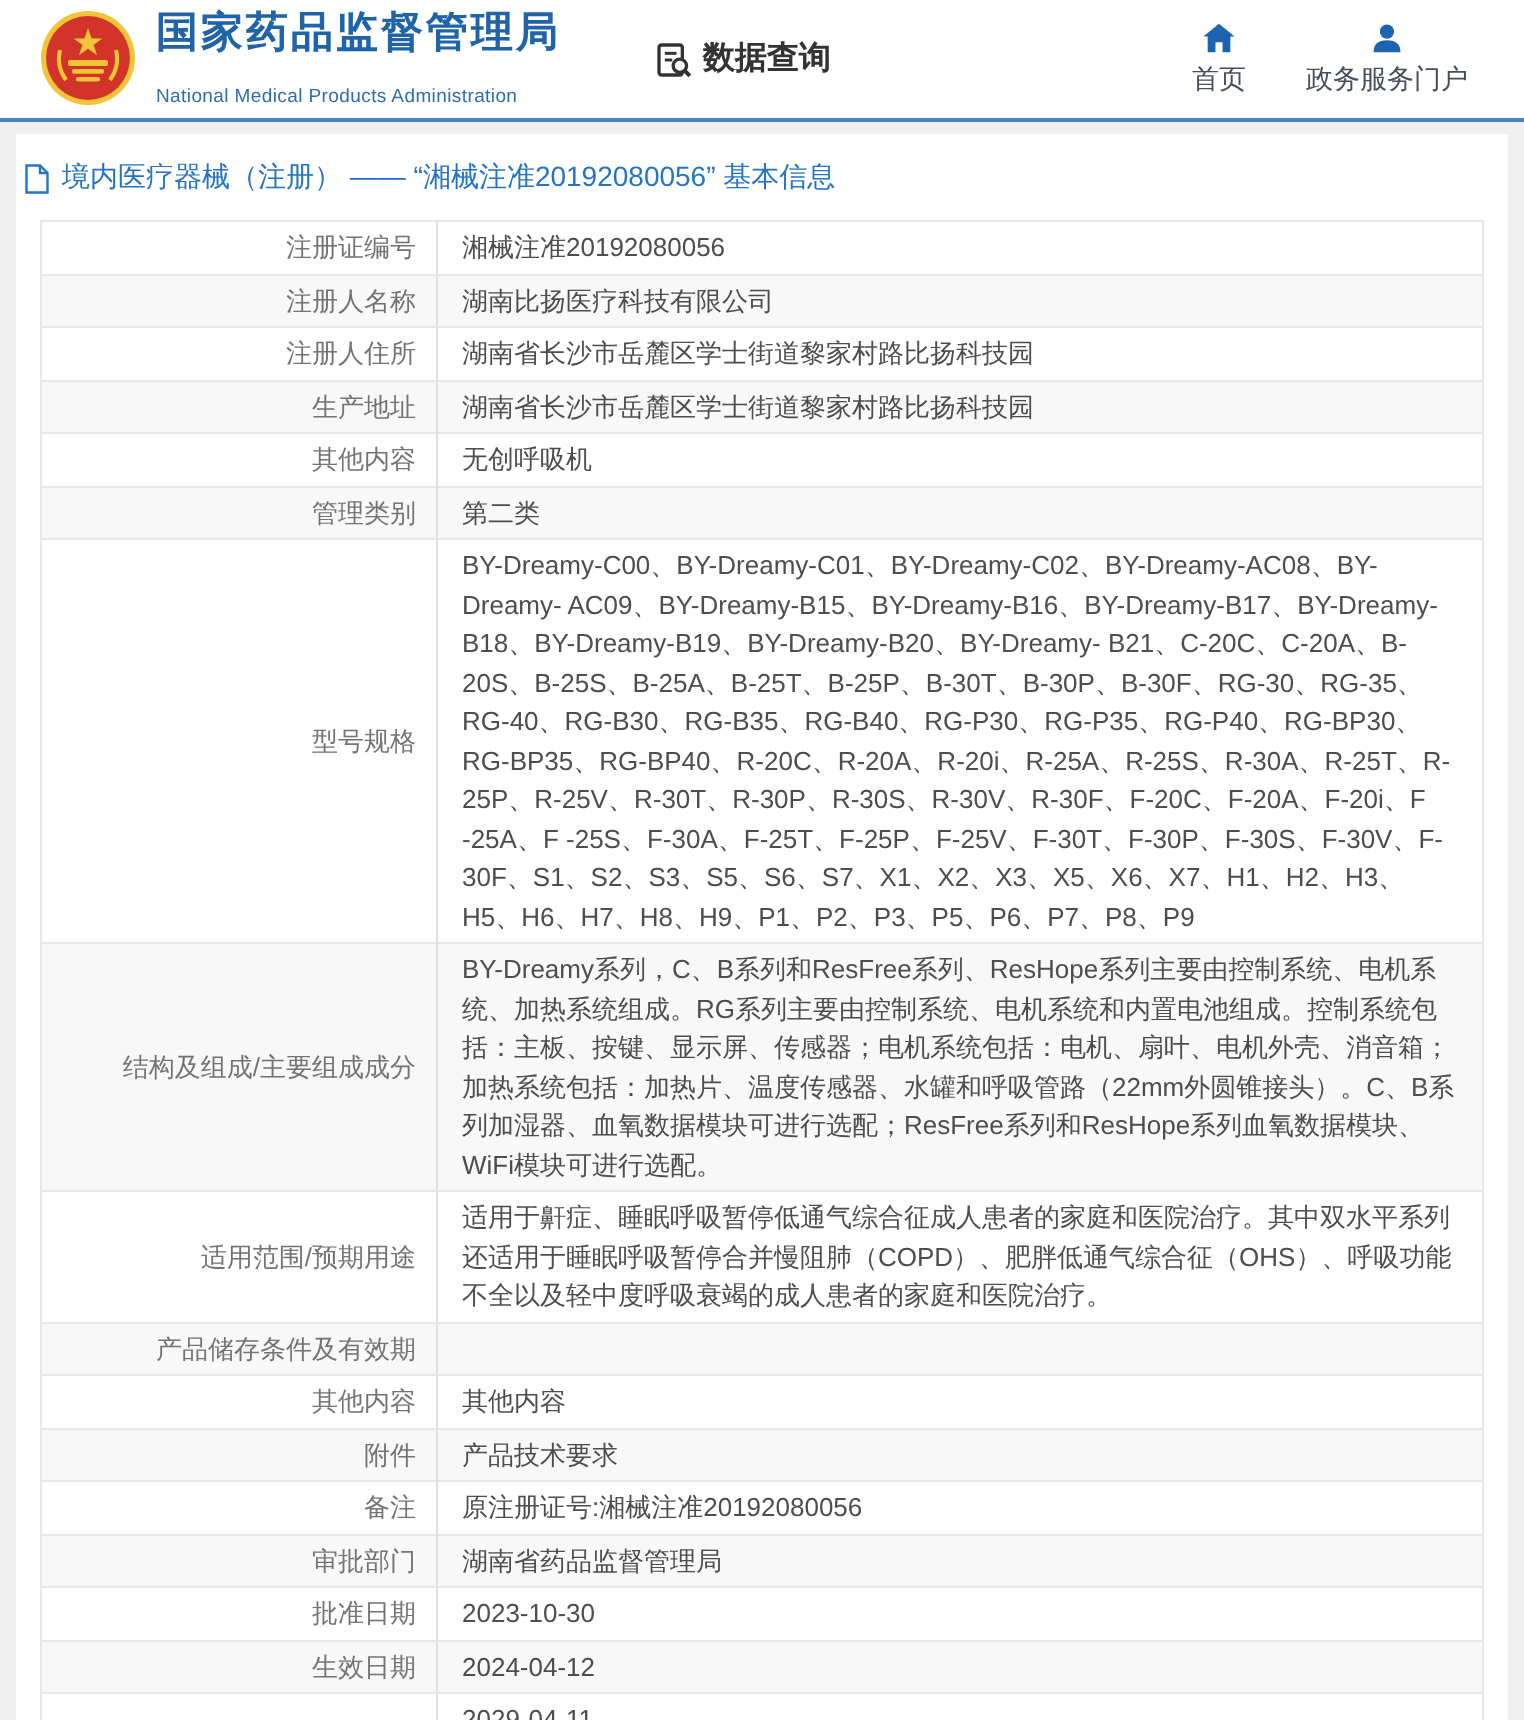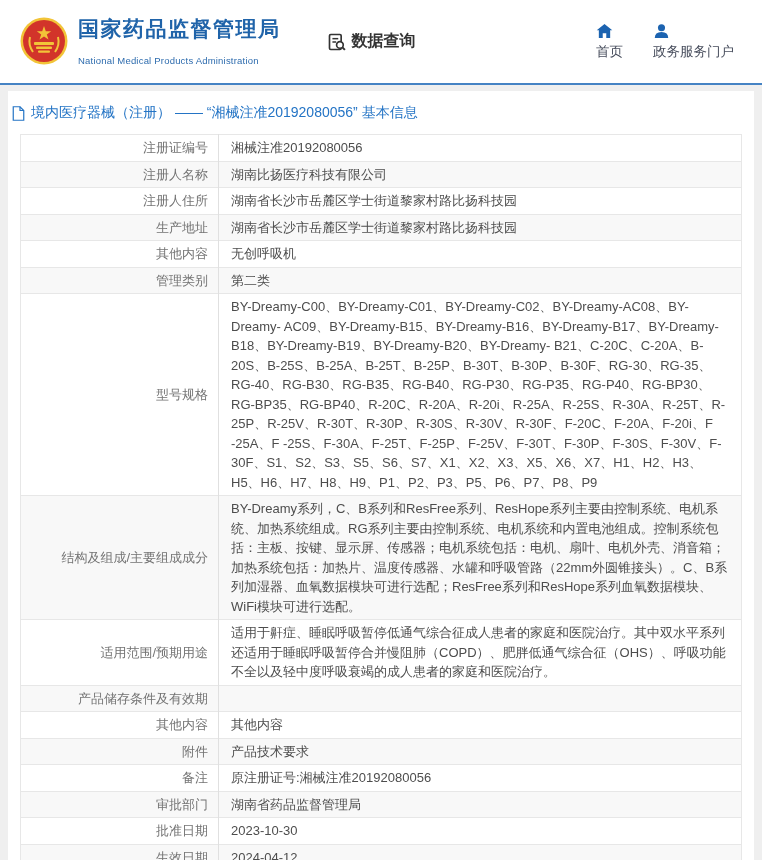--- a/index.html
+++ b/index.html
@@ -7,42 +7,42 @@
   body {
     font-family: "Liberation Sans", "DejaVu Sans", sans-serif;
     background:#efefef;
     color:#555;
     position:relative;
     min-height:860px;
   }
   
   .header {
     background:#fff;
-    height:85px;
+    height:61px;
     display:flex;
     align-items:center;
     padding:0 16px 0 20px;
     border-bottom:2px solid #4583c4;
   }
   .logo-wrap { display:flex; align-items:center; gap:10px; }
   .emblem { width:48px; height:48px; flex:0 0 auto; }
   .logo-text .cn {
     font-size:21px; font-weight:bold; color:#1f63a9; letter-spacing:1.5px; line-height:1.15;
   }
   .logo-text .en {
     font-size:9.5px; color:#2e6cae; margin-top:14px; letter-spacing:.2px;
   }
   .menu-item {
     display:flex; align-items:flex-end; gap:5px;
     margin-left:46px; font-size:16px; font-weight:bold; color:#333;
     cursor:pointer;
   }
   .header-nav { margin-left:auto; display:flex; gap:30px; padding-right:12px; }
   .nav-item {
-    display:flex; flex-direction:column; gap:4px;
+    display:flex; flex-direction:column; align-items:center; gap:4px;
     font-size:13.5px; color:#474d5c; cursor:pointer;
   }
   
   .content {
     background:#fff;
     margin:6px 8px 0 8px;
     padding-bottom:6px;
     min-height:768px;
   }
   .breadcrumb {

